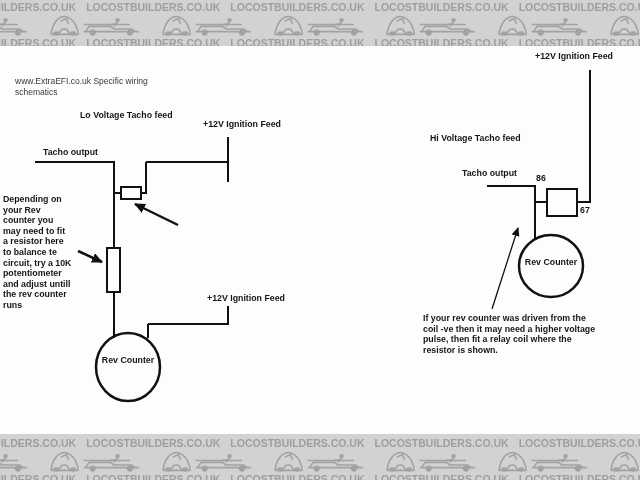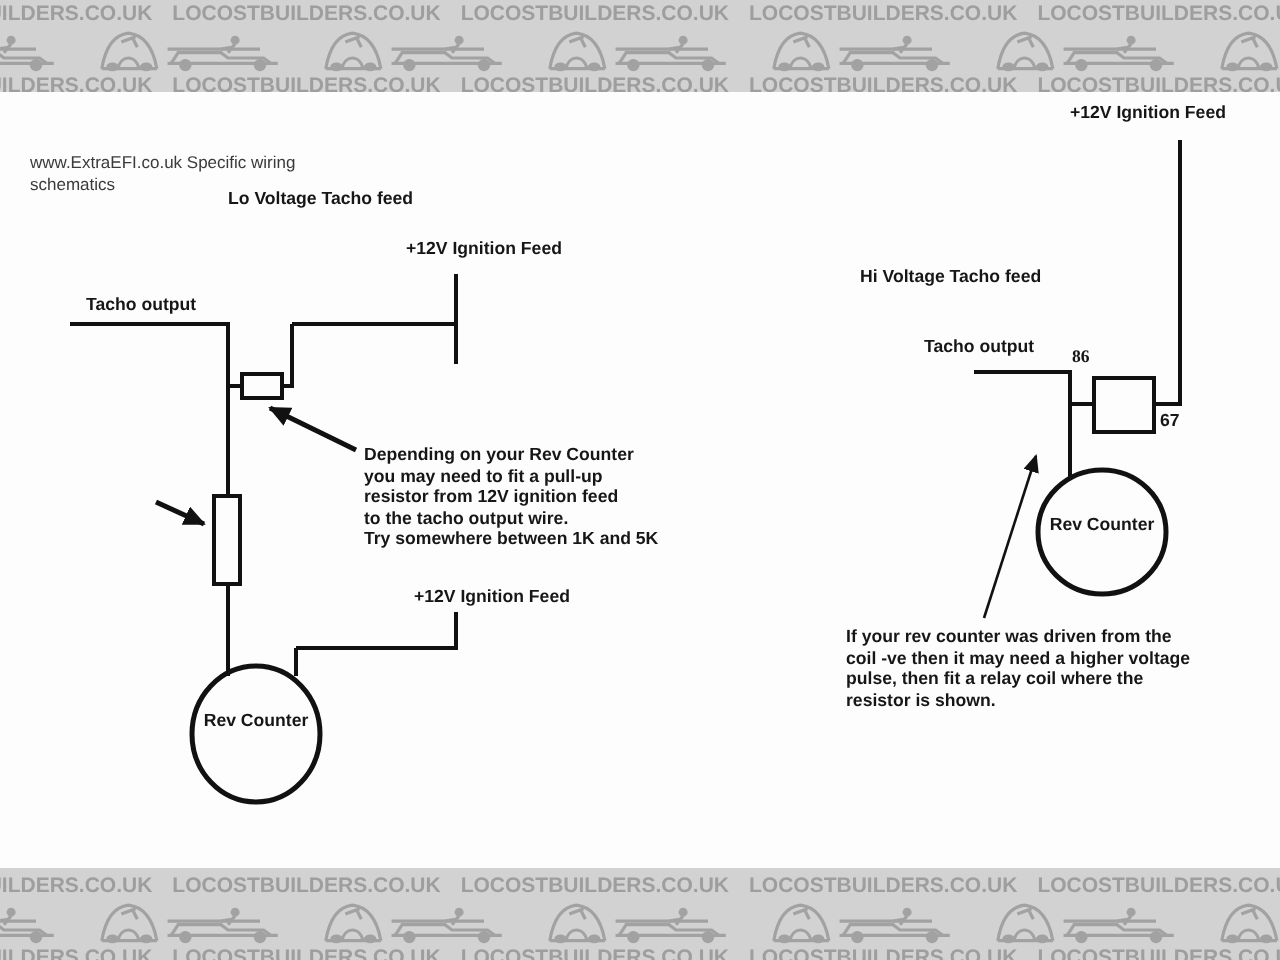--- a/index.html
+++ b/index.html
@@ -129,36 +129,42 @@
     </g>
 
     <path d="M78,251 L102,262" stroke="#111" stroke-width="2.5" fill="none" marker-end="url(#ah-thick)"></path>
     <path d="M178,225 L135,204" stroke="#111" stroke-width="2.5" fill="none" marker-end="url(#ah-thick)"></path>
     <path d="M492,309 L518,228" stroke="#111" stroke-width="1.3" fill="none" marker-end="url(#ah-thin)"></path>
   </svg>
 
   <div class="lbl regular" style="left:15px;top:56px;margin-top:20px;">www.ExtraEFI.co.uk Specific wiring
 schematics</div>
 
-  <div class="lbl" style="left:80px;top:94px;margin-left:34px;">Lo Voltage Tacho feed</div>
+  <div class="lbl" style="left:80px;top:110px;">Lo Voltage Tacho feed</div>
   <div class="lbl" style="left:203px;top:119px;">+12V Ignition Feed</div>
   <div class="lbl" style="left:43px;top:147px;">Tacho output</div>
-  <div class="lbl" style="left:182px;top:222px;">Depending on your Rev Counter
-you may need to fit a pull-up
-resistor from 12V ignition feed
-to the tacho output wire.
-Try somewhere between 1K and 5K</div>
+  <div class="lbl" style="left:3px;top:194px;">Depending on
+your Rev
+counter you
+may need to fit
+a resistor here
+to balance te
+circuit, try a 10K
+potentiometer
+and adjust untill
+the rev counter
+runs</div>
   <div class="lbl" style="left:207px;top:293px;">+12V Ignition Feed</div>
   <div class="lbl center" style="left:88px;top:355px;width:80px;">Rev Counter</div>
 
 
   <div class="lbl" style="left:430px;top:106px;margin-top:27px;">Hi Voltage Tacho feed</div>
   <div class="lbl" style="left:535px;top:51px;">+12V Ignition Feed</div>
   <div class="lbl" style="left:462px;top:168px;">Tacho output</div>
-  <div class="lbl" style="left:536px;top:173px;font-family:Liberation Serif, serif;">86</div>
+  <div class="lbl" style="left:536px;top:173px;">86</div>
   <div class="lbl" style="left:580px;top:205px;">67</div>
   <div class="lbl center" style="left:511px;top:257px;width:80px;">Rev Counter</div>
   <div class="lbl" style="left:423px;top:313px;">If your rev counter was driven from the
 coil -ve then it may need a higher voltage
 pulse, then fit a relay coil where the
 resistor is shown.</div>
 
   <div class="banner banner-bottom">
     <div class="b-text first">
       <span>LOCOSTBUILDERS.CO.UK</span>

